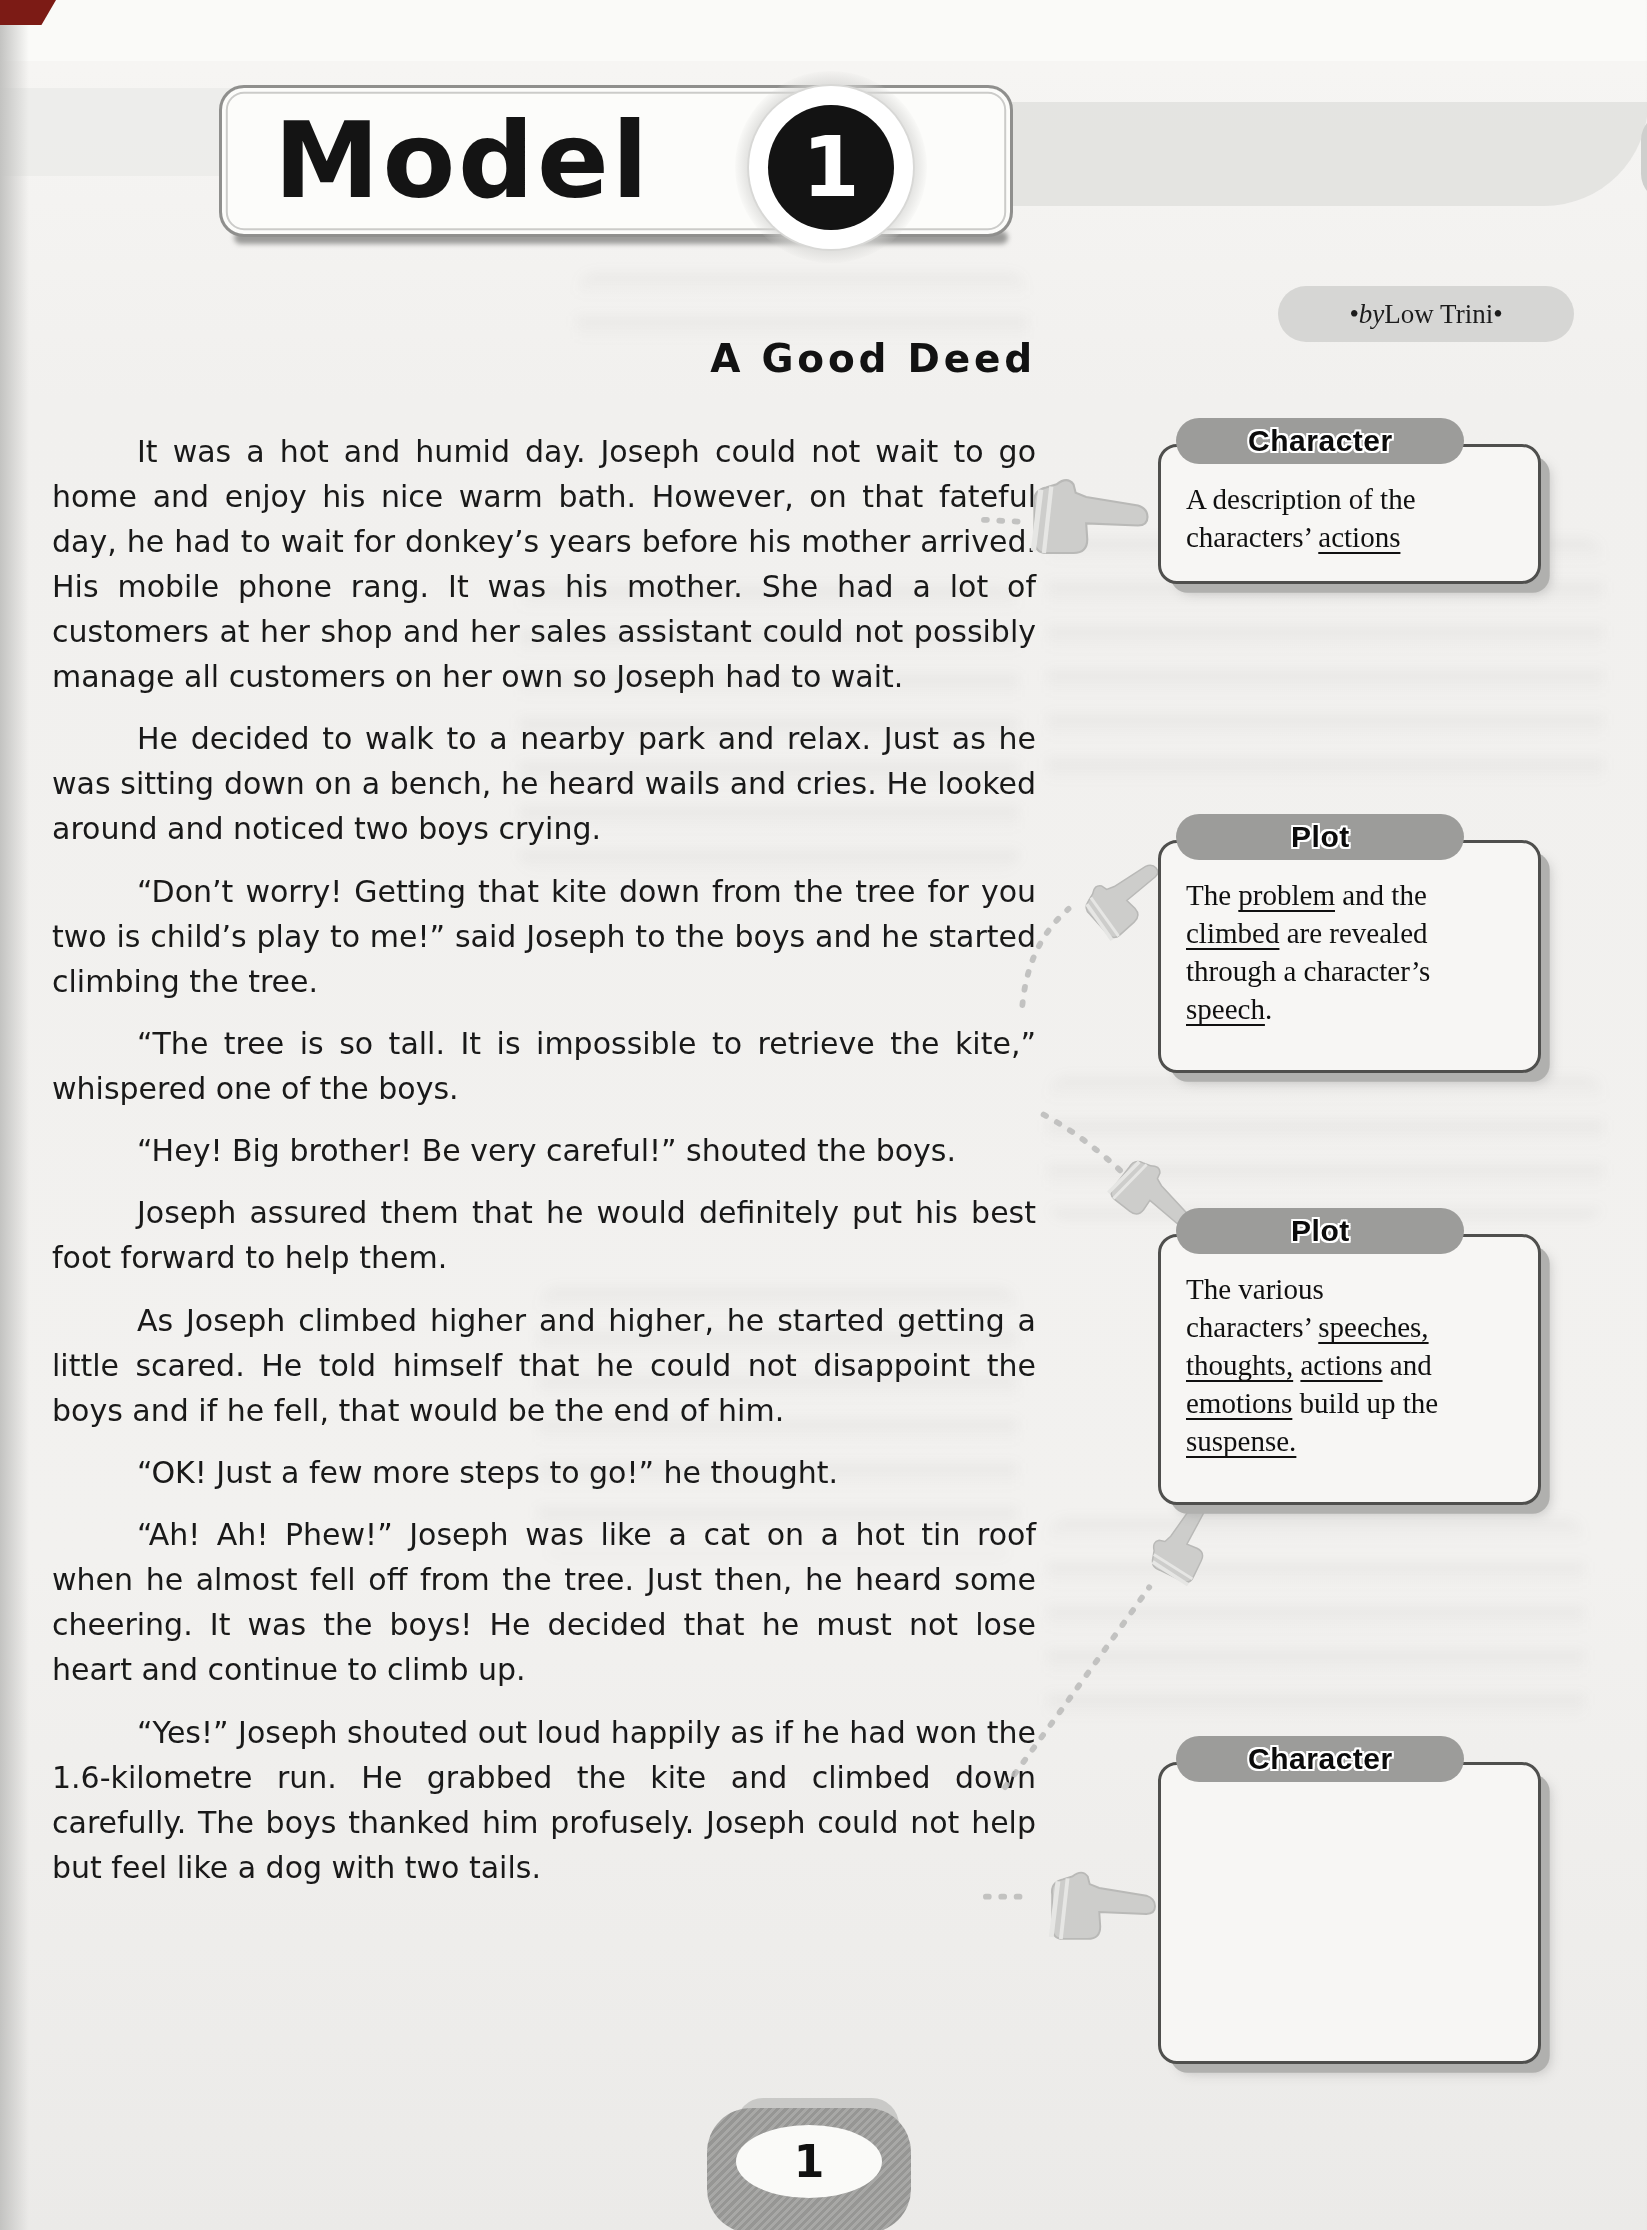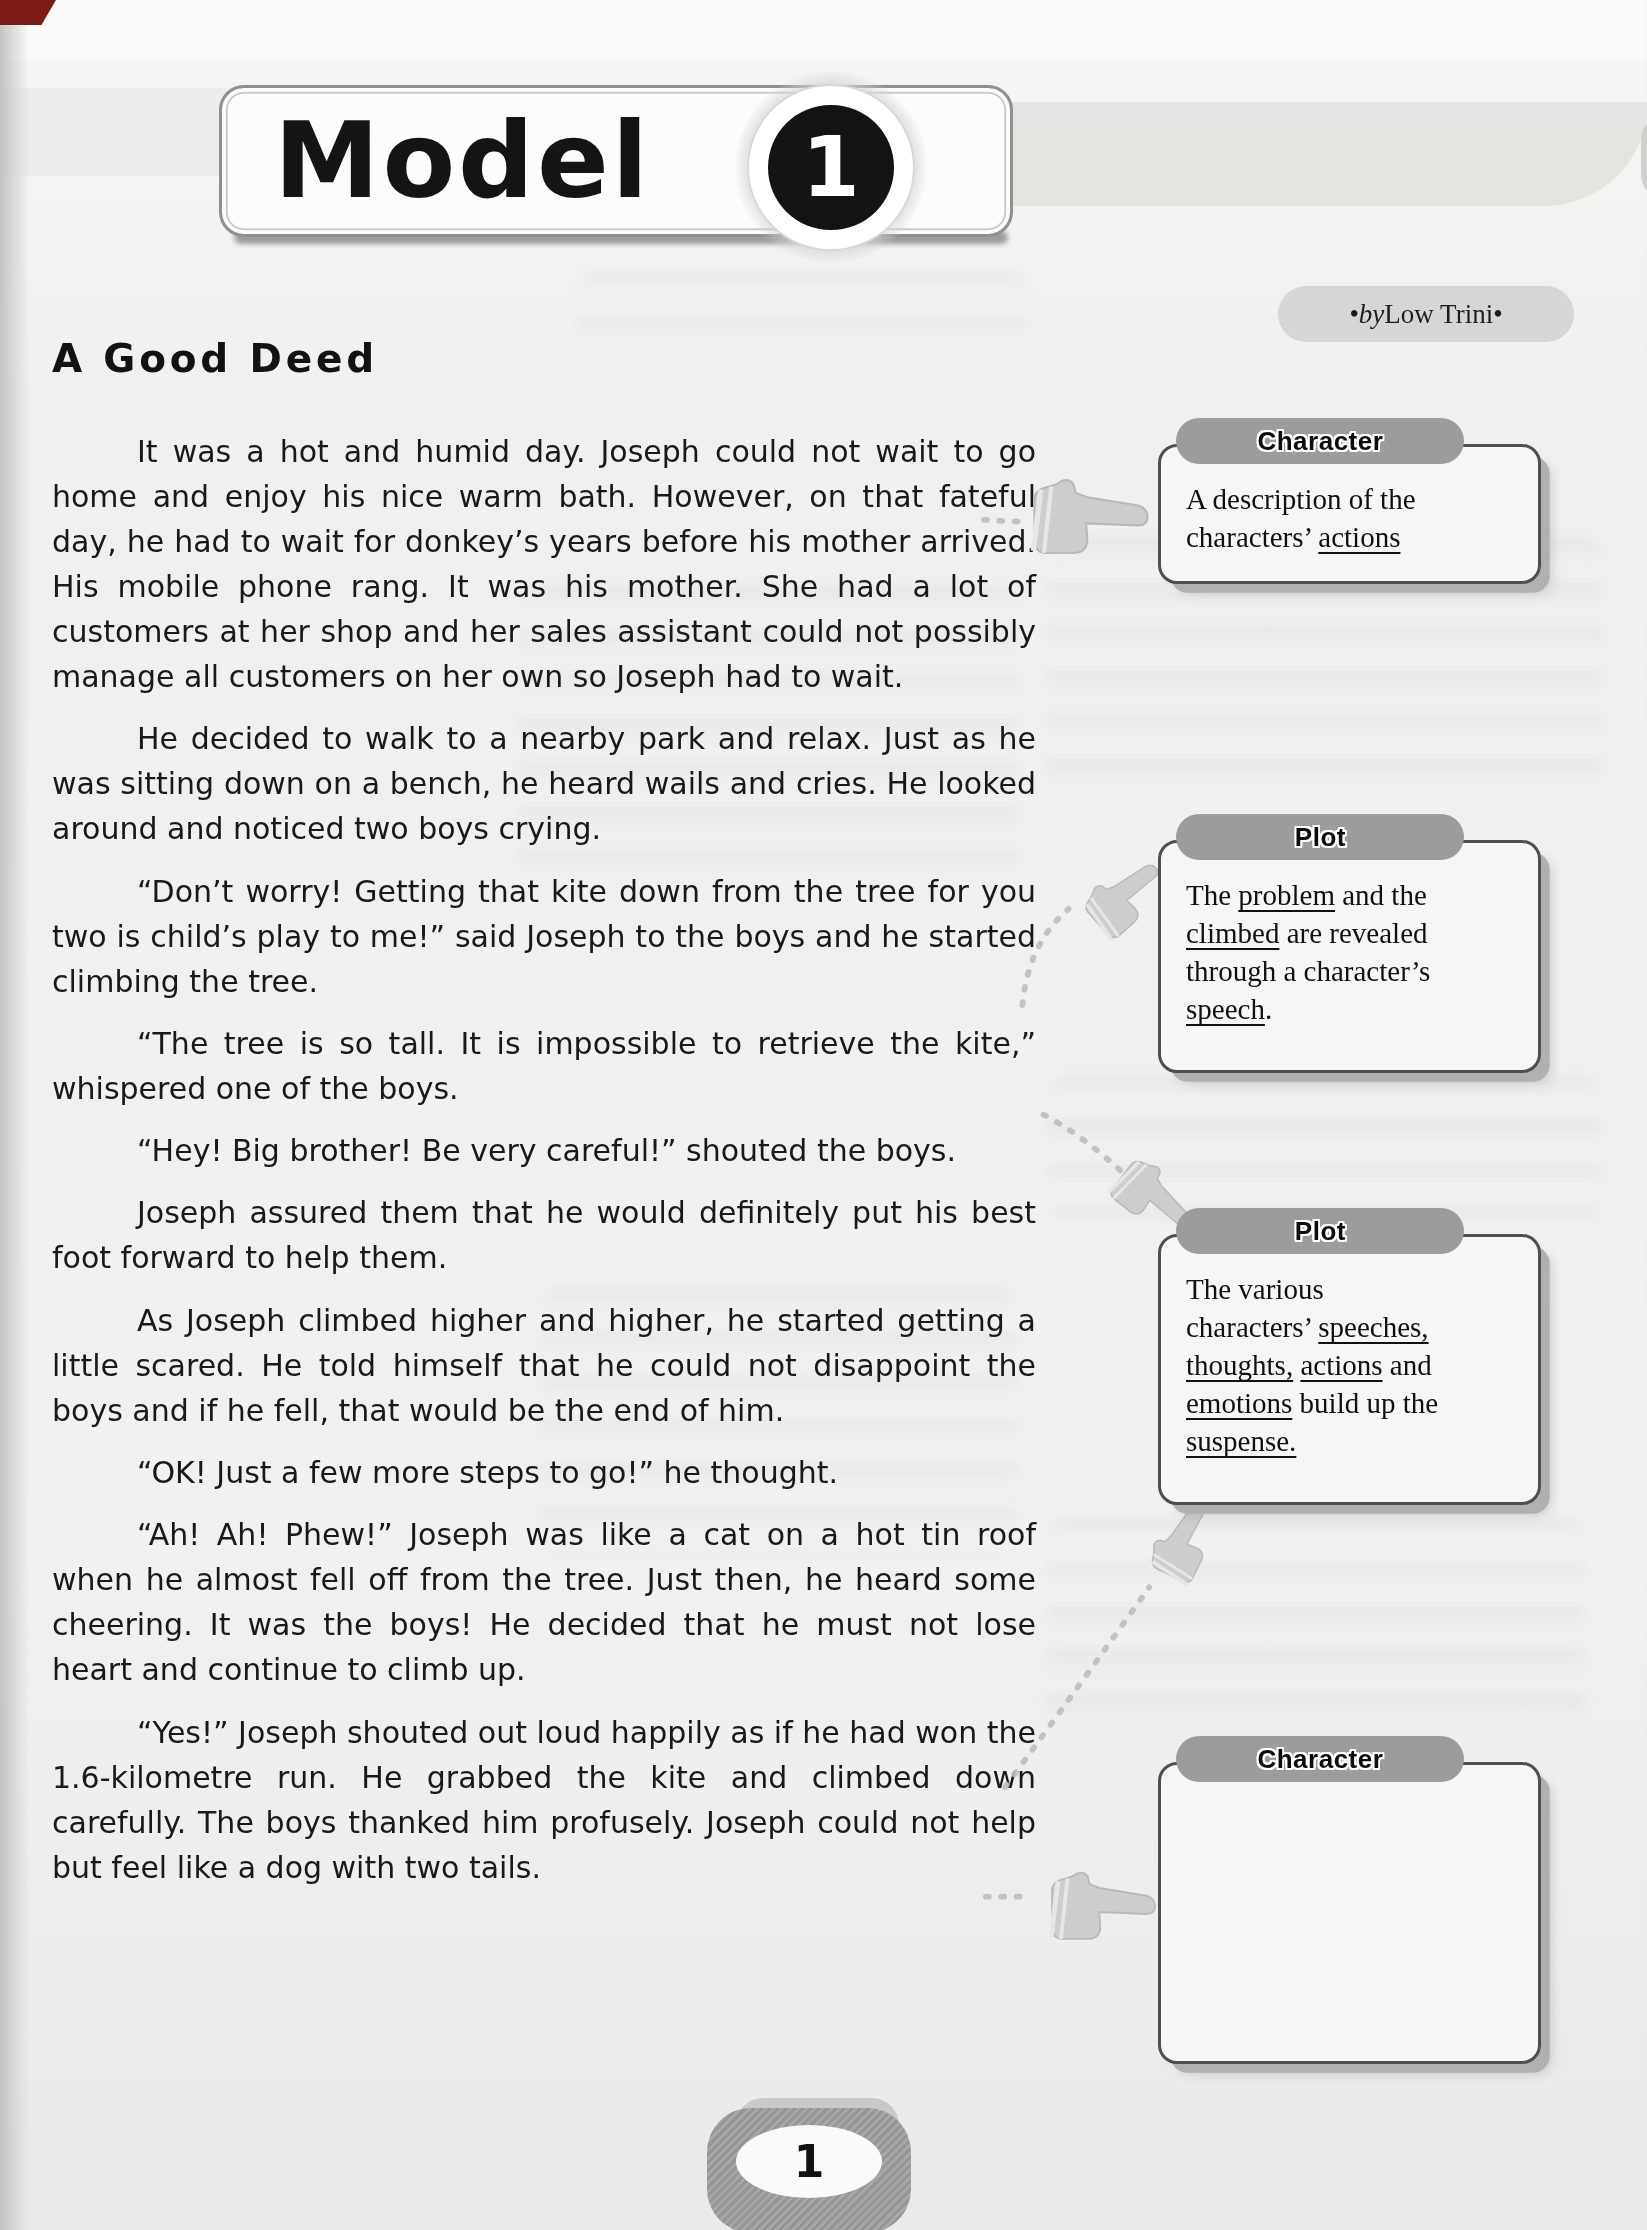--- a/index.html
+++ b/index.html
@@ -35,31 +35,31 @@
     background:radial-gradient(circle,#d4d4d2 55%,rgba(212,212,210,0) 72%);}
   .num-ring{position:absolute;inset:14.4px;border-radius:50%;background:#ffffff;box-shadow:0 0 0 1.9px #d8d8d6;}
   .num-circle{position:absolute;inset:19px;border-radius:50%;background:#131313;color:#fff;
     display:flex;align-items:center;justify-content:center;font-size:83px;font-weight:700;font-family:"DejaVu Sans",sans-serif;}
   
   .byline{position:absolute;left:1278px;top:286px;width:296px;height:56px;background:#d6d6d4;border-radius:29px;
     display:flex;align-items:center;justify-content:center;font-family:"Liberation Serif",serif;
     font-size:27px;color:#1c1c1c;z-index:3;}
   
   .story{position:absolute;left:52px;top:336px;width:984px;z-index:2;}
-  .title{font-size:39px;font-weight:700;letter-spacing:3.8px;text-align:left;margin:0 0 48px 0;color:#121212;}
+  .title{font-size:39px;font-weight:700;letter-spacing:3.8px;text-align:right;margin:0 0 48px 0;color:#121212;}
   .story p{font-size:30px;line-height:45px;margin:0 0 17.3px 0;text-indent:85px;text-align:justify;color:#191919;}
   .b{font-weight:400;}
   .i{font-style:italic;}
   .u{text-decoration:underline;text-decoration-thickness:1.9px;text-underline-offset:4.8px;text-decoration-skip-ink:none;}
   
   .abox{position:absolute;background:#f7f6f4;border:3.8px solid #4f4f4d;border-radius:19px;z-index:4;
     box-shadow:10.6px 10.6px 0 -1.9px #b0b0ae,14.4px 14.4px 11.5px -5.8px rgba(140,140,140,.45);}
   .abox-label{position:absolute;top:-29px;left:15.4px;width:288px;height:46px;background:#9c9c9a;border-radius:25px;
     display:flex;align-items:center;justify-content:center;
-    font-family:"Liberation Sans",sans-serif;font-weight:700;font-size:26px;letter-spacing:0.5px;color:#0c0c0c;
+    font-family:"Liberation Sans",sans-serif;font-weight:700;font-size:30px;letter-spacing:0.5px;color:#0c0c0c;
     text-shadow:-1.9px -1.9px 0 #fff,1.9px -1.9px 0 #fff,-1.9px 1.9px 0 #fff,1.9px 1.9px 0 #fff,0 -1.9px 0 #fff,0 1.9px 0 #fff,-1.9px 0 0 #fff,1.9px 0 0 #fff;}
   .abox-body{font-family:"Liberation Serif",serif;font-size:29px;line-height:38px;color:#101010;
     margin:33px 13.4px 0 25px;width:317px;}
   .box1{left:1158px;top:444px;width:377px;height:134px;}
   .box2{left:1158px;top:840px;width:377px;height:227px;}
   .box3{left:1158px;top:1234px;width:377px;height:265px;}
   .box4{left:1158px;top:1762px;width:377px;height:296px;}
   
   .connectors{position:absolute;left:0;top:0;width:1648px;height:2231px;z-index:3;pointer-events:none;}
   .dash{stroke:#bdbdbb;stroke-width:6;stroke-dasharray:3 13;stroke-linecap:round;fill:none;opacity:.9;}

